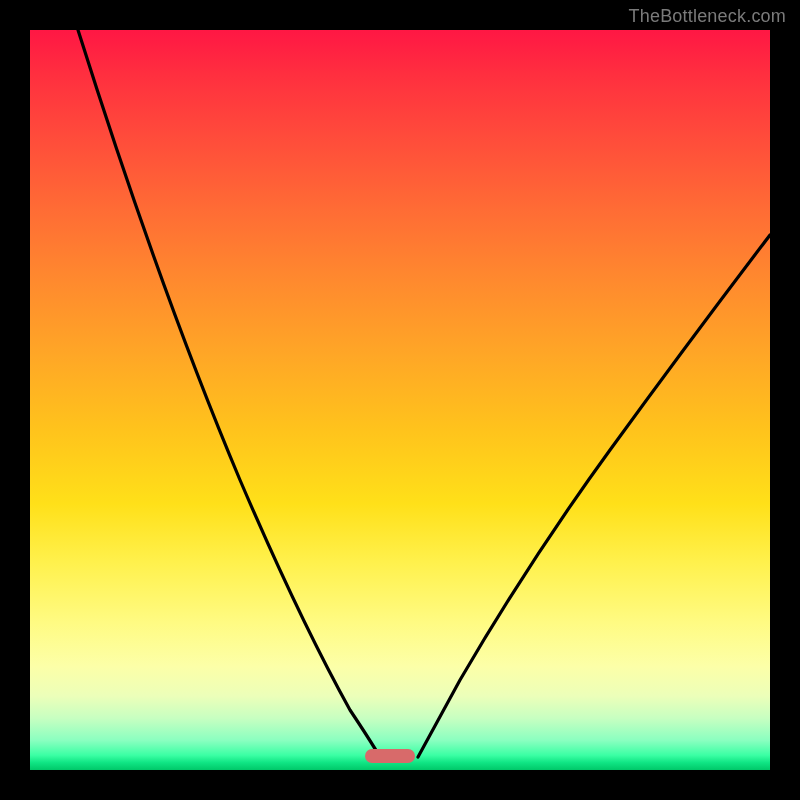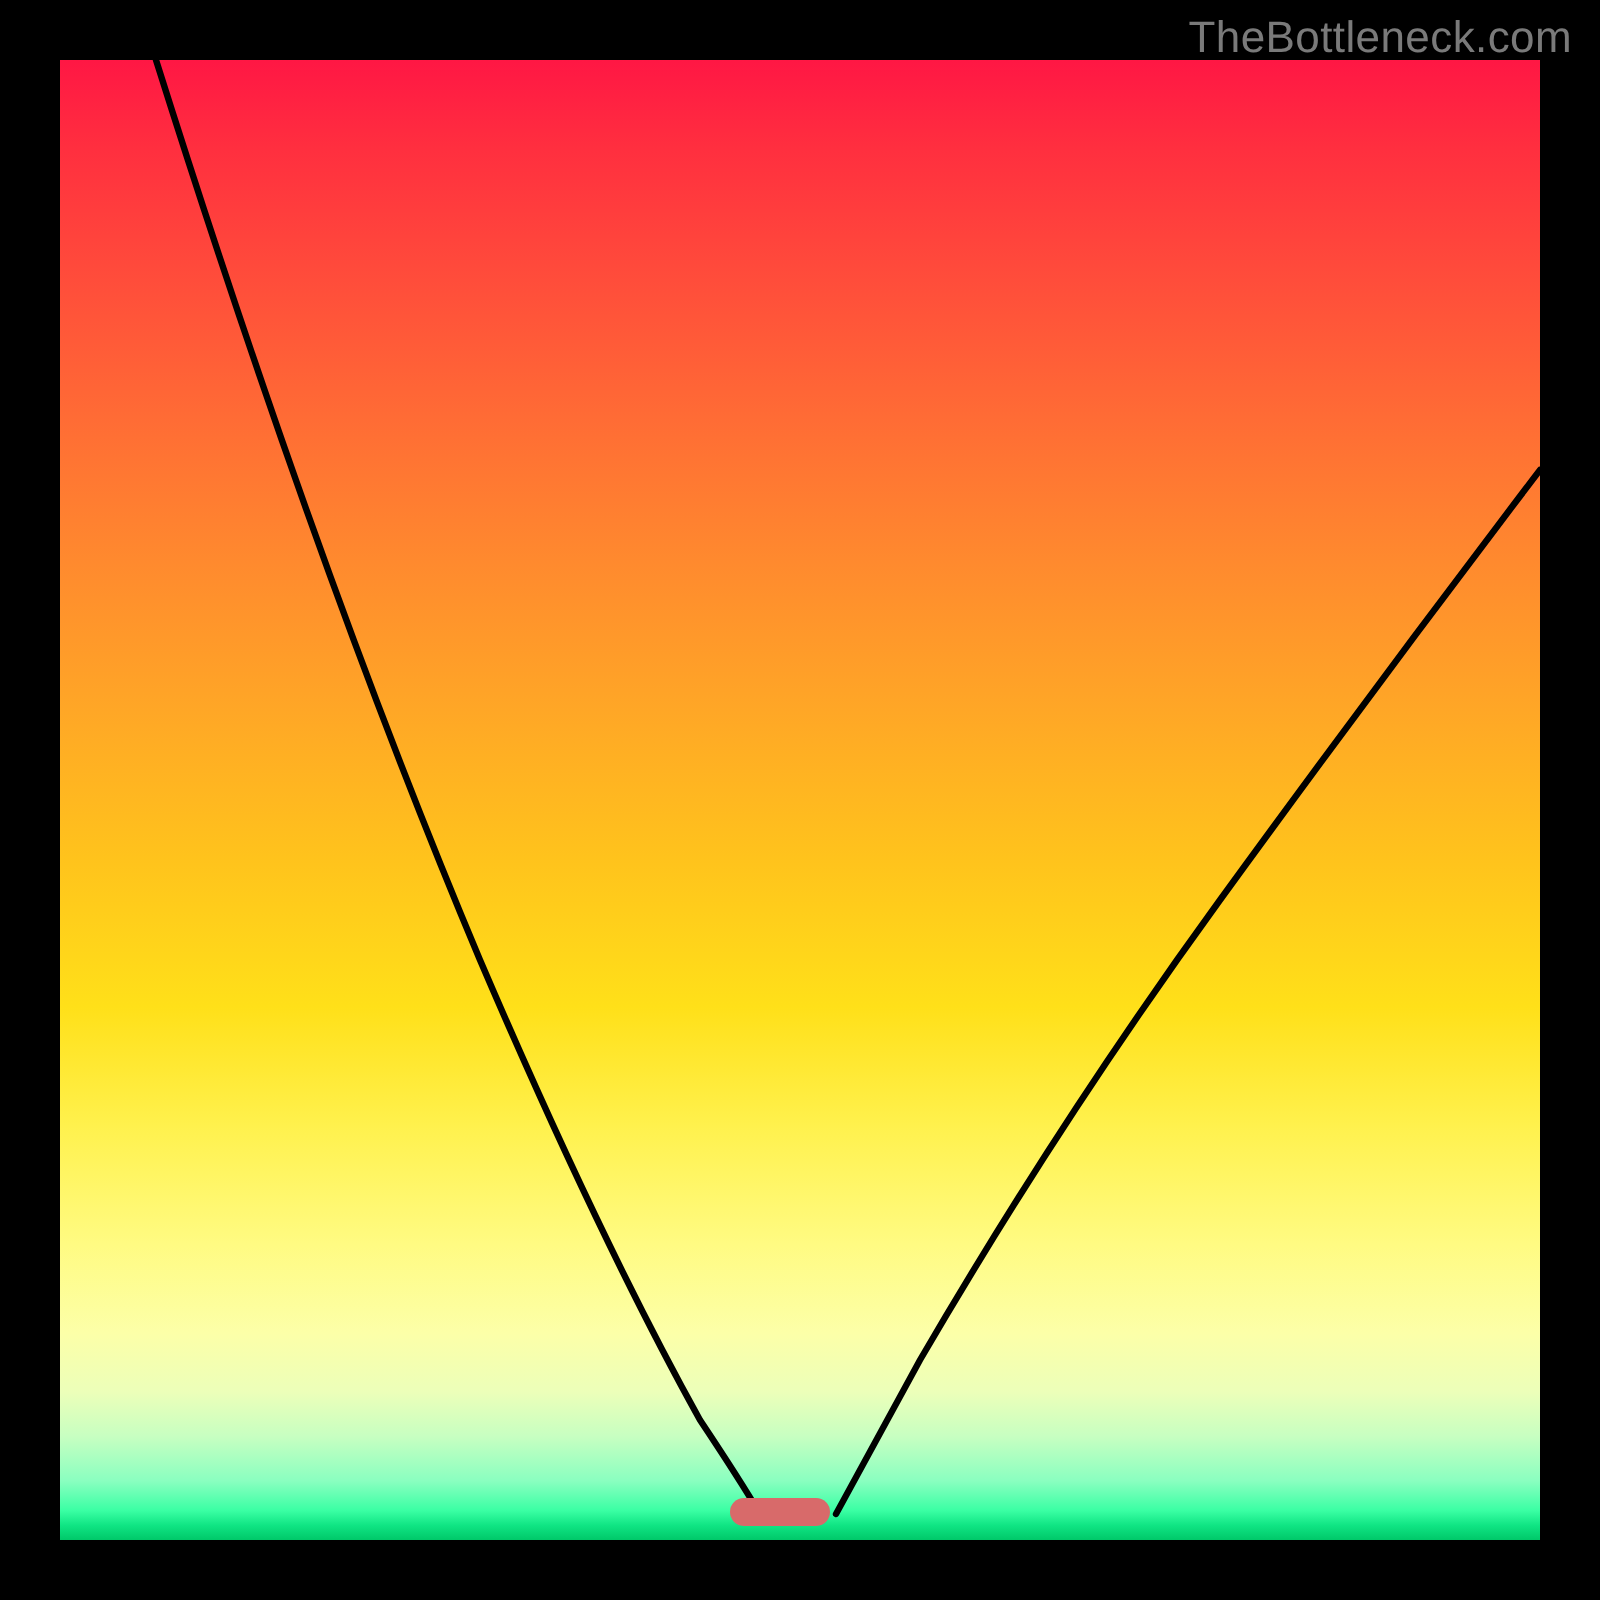--- a/index.html
+++ b/index.html
@@ -52,21 +52,21 @@
     position: absolute;
     inset: 0;
     width: 100%;
     height: 100%;
   }
   .watermark {
     position: absolute;
     top: 6px;
     right: 14px;
     color: #7a7a7a;
-    font-size: 22px;
+    font-size: 18px;
     font-weight: 500;
     letter-spacing: 0.2px;
     user-select: none;
   }
 </style>
 </head>
 <body>
 
 <div class="frame">
   <div class="gradient"></div>

